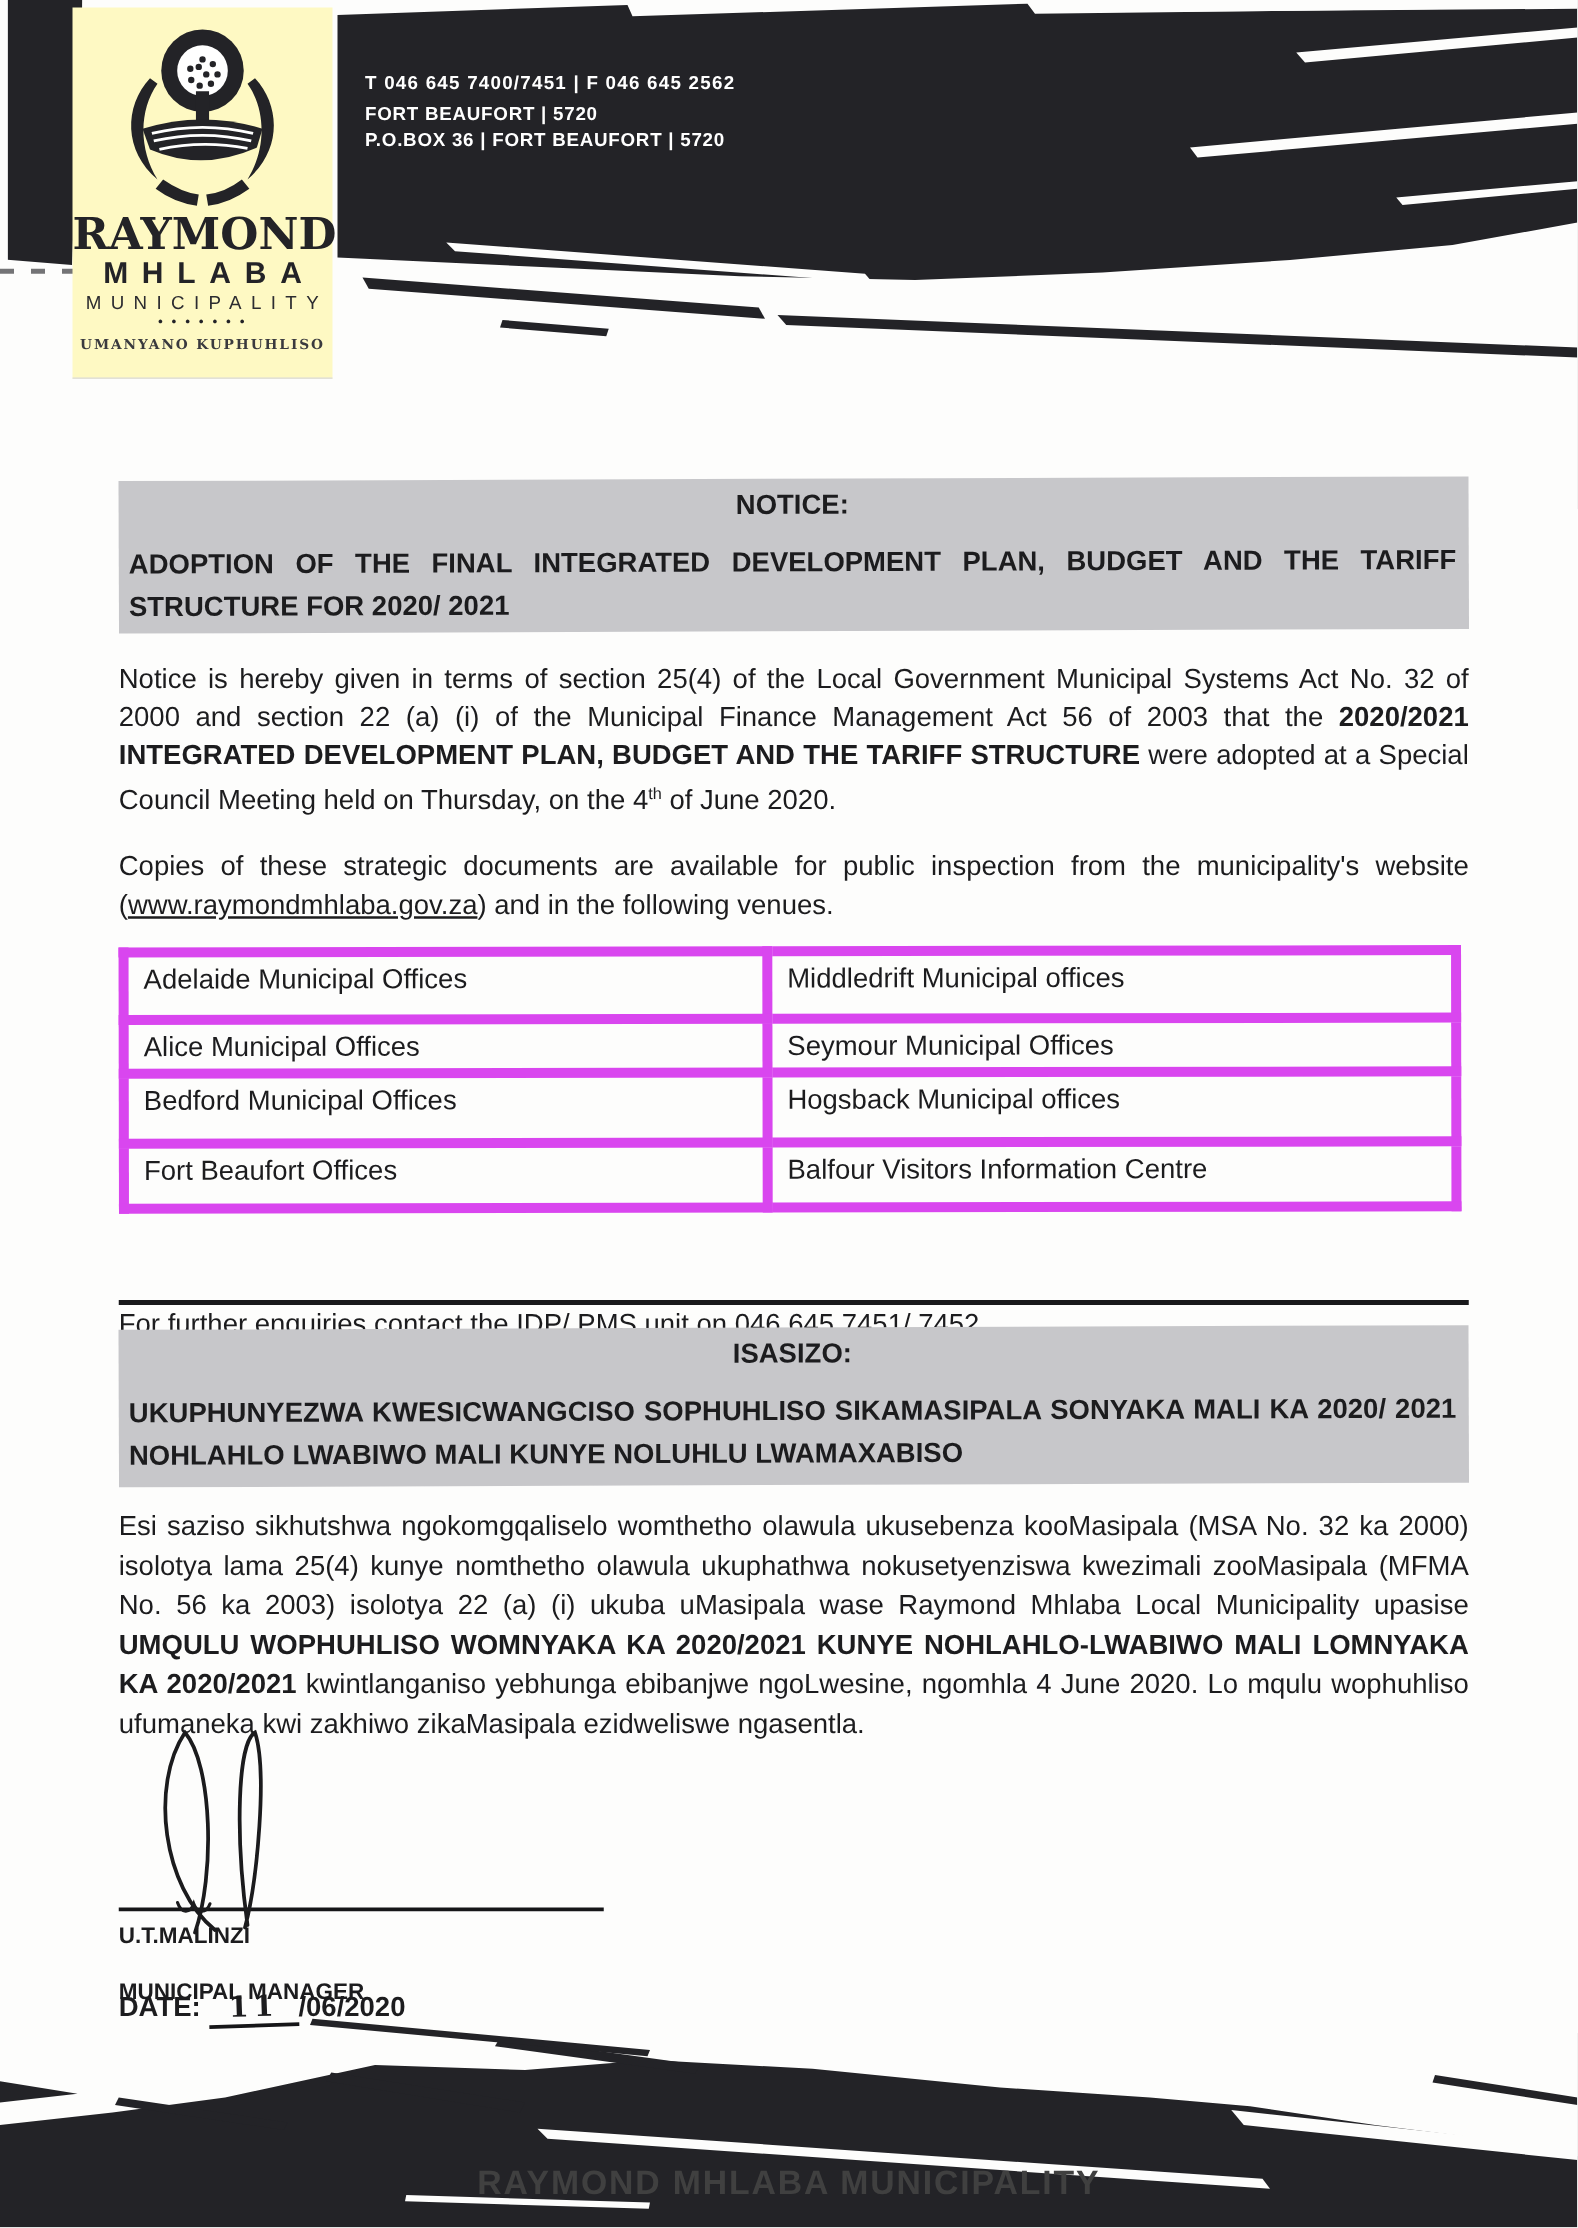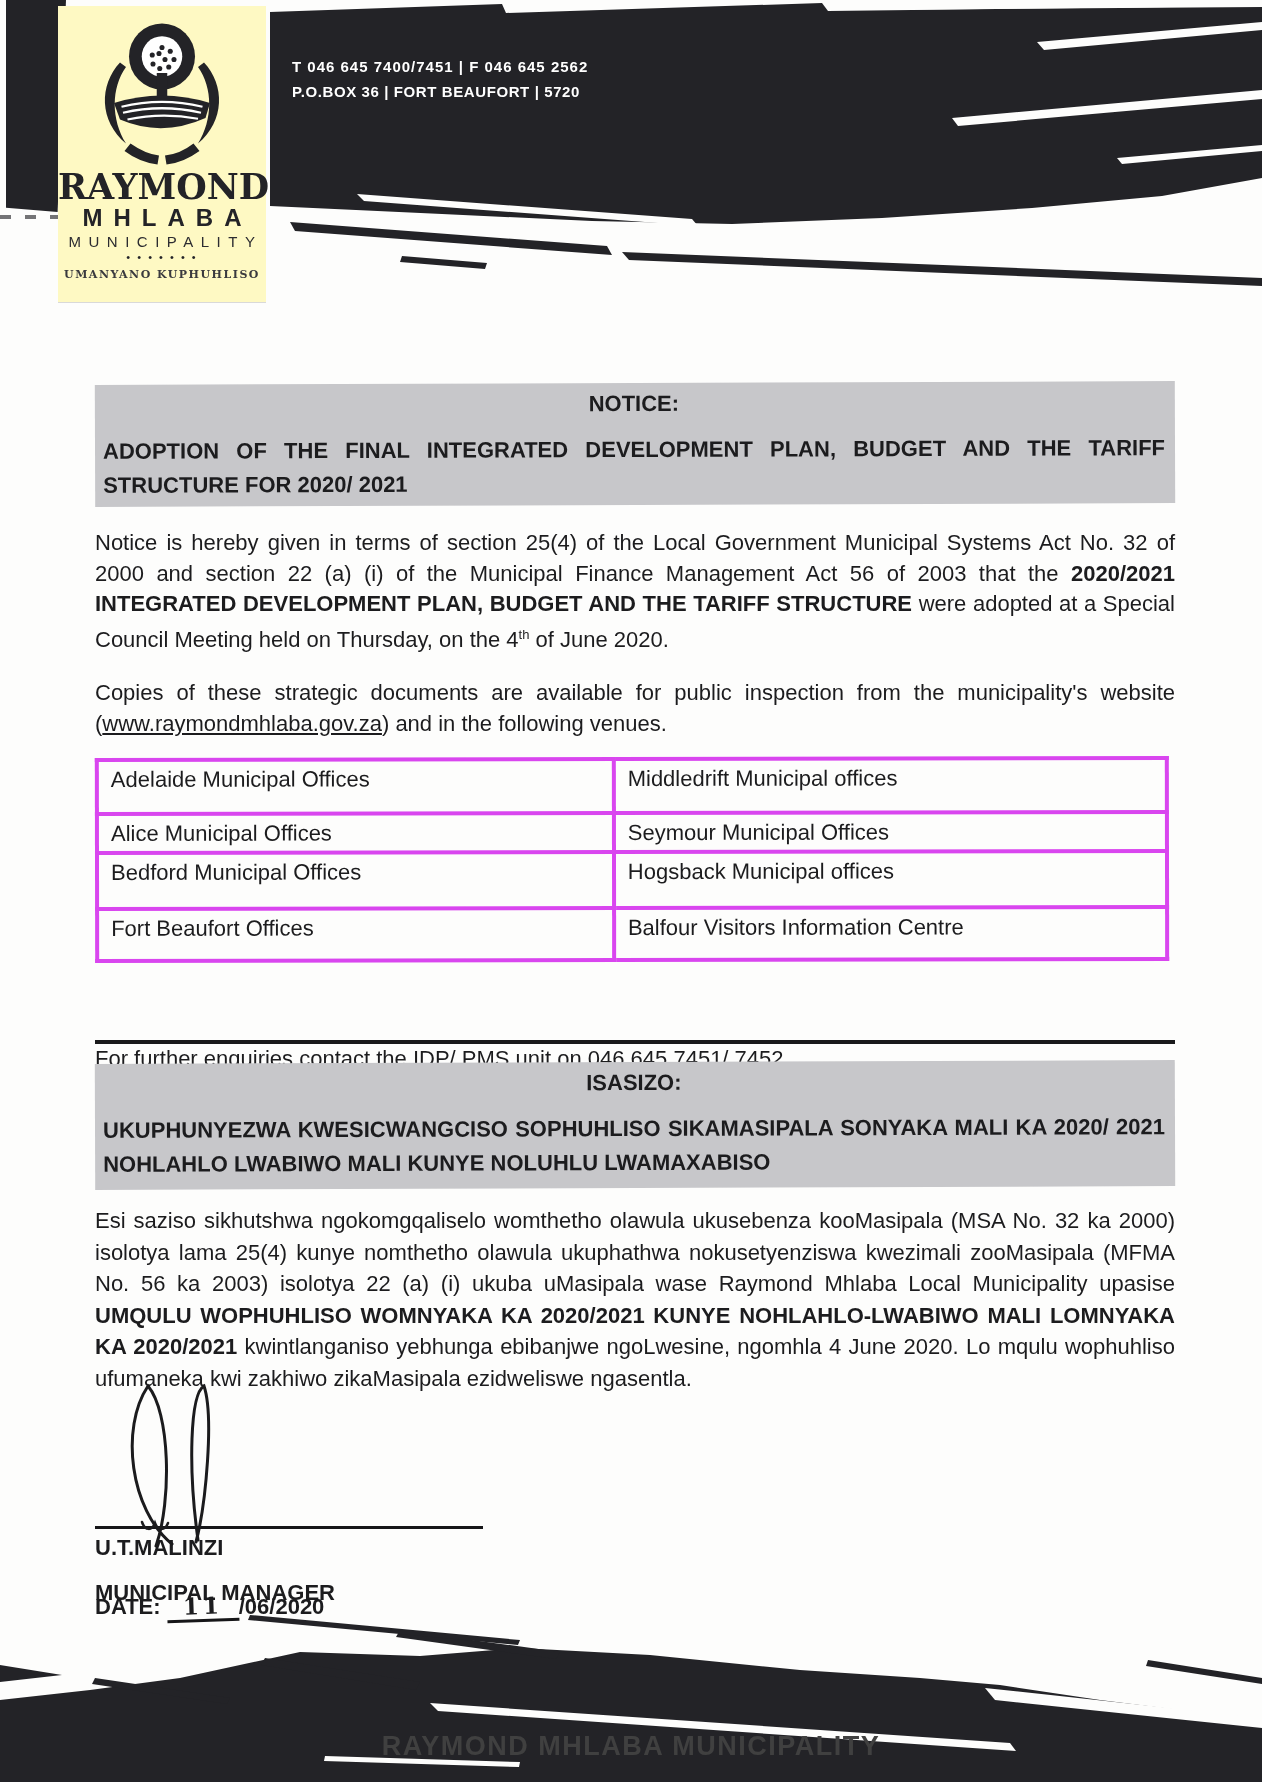--- a/index.html
+++ b/index.html
@@ -42,29 +42,29 @@
   .box-heading{text-align:center;font-weight:bold;font-size:22px;line-height:26px;}
   .box-title{font-weight:bold;font-size:22px;line-height:34px;text-align:justify;margin-top:16px;}
   
   .para{left:95px;width:1080px;font-size:22px;line-height:30.5px;text-align:justify;z-index:2;}
   .b{font-weight:bold;}
   .link{text-decoration:underline;}
   sup{font-size:13px;}
   
   .venues{left:95px;top:757px;width:1074px;border-collapse:collapse;z-index:2;position:absolute;transform:rotate(-0.1deg);}
   .venues td{
-    border:4px solid #d946ef;font-size:22px;padding:5px 4px 4px 12px;vertical-align:top;margin-top:44px;
+    border:8px solid #d946ef;font-size:22px;padding:5px 4px 4px 12px;vertical-align:top;margin-top:44px;
   }
   .venues td.c1{width:48.3%;}
   .r1{height:54px;} .r2{height:30px;} .r3{height:56px;} .r4{height:52px;}
   
   .hrule{left:95px;top:1040px;width:1080px;height:4px;background:#19191b;z-index:2;}
   .sig-svg{left:100px;top:1372px;width:170px;height:185px;z-index:3;}
   .sig-line{left:95px;top:1526px;width:388px;height:3px;background:#161618;z-index:2;}
-  .sig-text{left:95px;z-index:2;font-weight:bold;font-size:22px;line-height:28px;}
+  .sig-text{left:95px;z-index:2;font-weight:bold;font-size:18px;line-height:28px;}
   .date-row{left:95px;top:1592px;z-index:2;font-weight:bold;font-size:22px;}
   .date-day{
     display:inline-block;width:72px;border-bottom:3px solid #161618;text-align:center;
     font-family:"DejaVu Serif","Liberation Serif",serif;font-weight:bold;font-size:23px;
     transform:rotate(-2deg);letter-spacing:4px;
   }
   
   .footer-svg{left:0;top:1560px;width:1262px;height:222px;z-index:1;pointer-events:none;}
   .footer-text{
     left:0;top:1731px;width:1262px;text-align:center;z-index:3;color:#404040;
@@ -86,20 +86,21 @@
     <path fill="#fdfdfc" d="M690,118 L1000,90 L1000,99 L696,126 Z"></path>
     <path fill="#fdfdfc" d="M775,42 L1000,22 L1000,30 L782,50 Z"></path>
     <path fill="#fdfdfc" d="M855,158 L1000,145 L1000,151 L860,164 Z"></path>
     <path fill="#232327" d="M28,222 L345,246 L350,255 L33,231 Z"></path>
     <path fill="#232327" d="M360,252 L1000,278 L1000,286 L367,260 Z"></path>
     <path fill="#232327" d="M140,256 L225,263 L223,269 L138,262 Z"></path>
   </svg>
 
   <div class="abs contact">
     <div class="tel">T   046 645 7400/7451   |   F   046 645 2562</div>
+    <div>FORT BEAUFORT  |  5720</div>
     <div>P.O.BOX 36  |  FORT BEAUFORT  |  5720</div>
   </div>
 
   <div class="abs logo-card">
     <svg class="emblem" viewBox="0 0 200 200">
       <g fill="#232327">
         <circle cx="100" cy="54" r="44"></circle>
         <circle cx="100" cy="54" r="27" fill="#ffffff"></circle>
         <circle cx="100" cy="42" r="3.4"></circle>
           <circle cx="111" cy="47" r="3.4"></circle>

